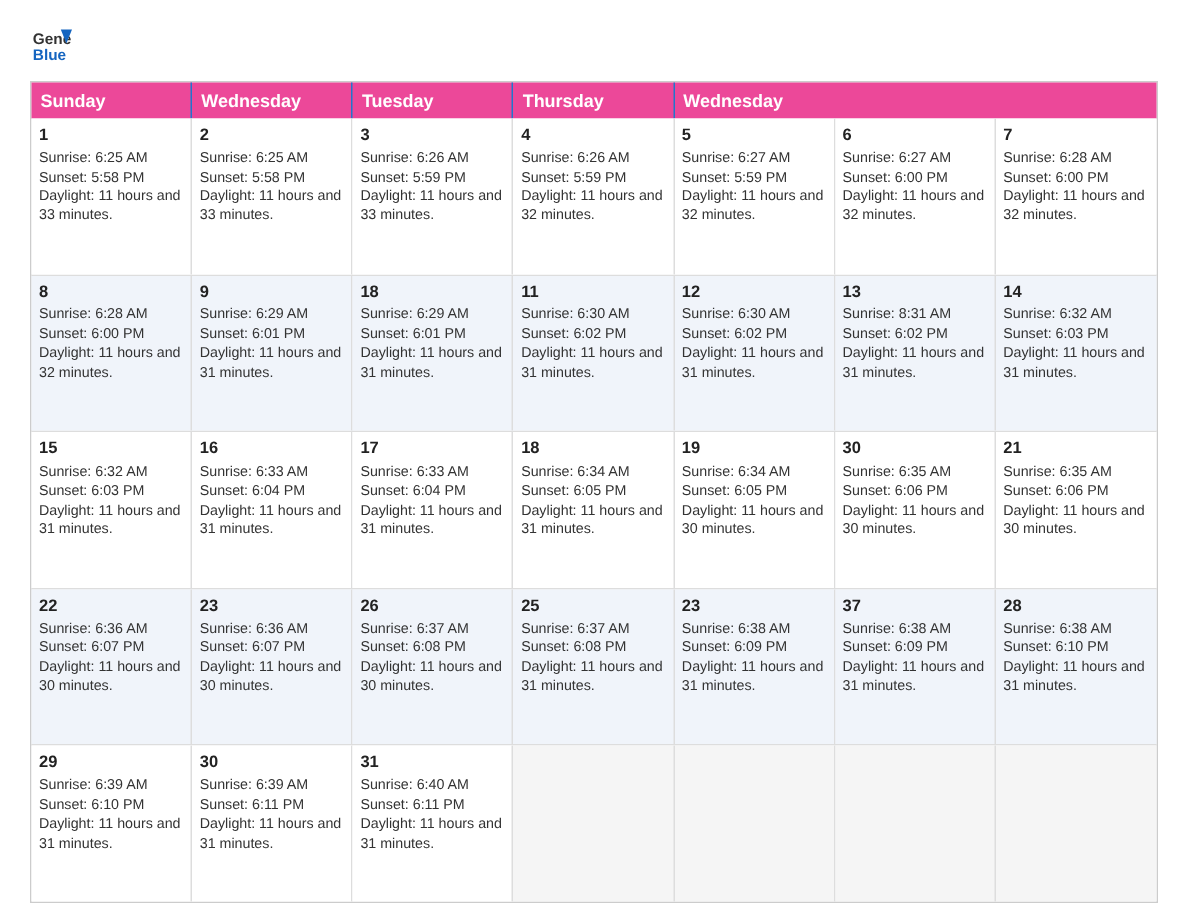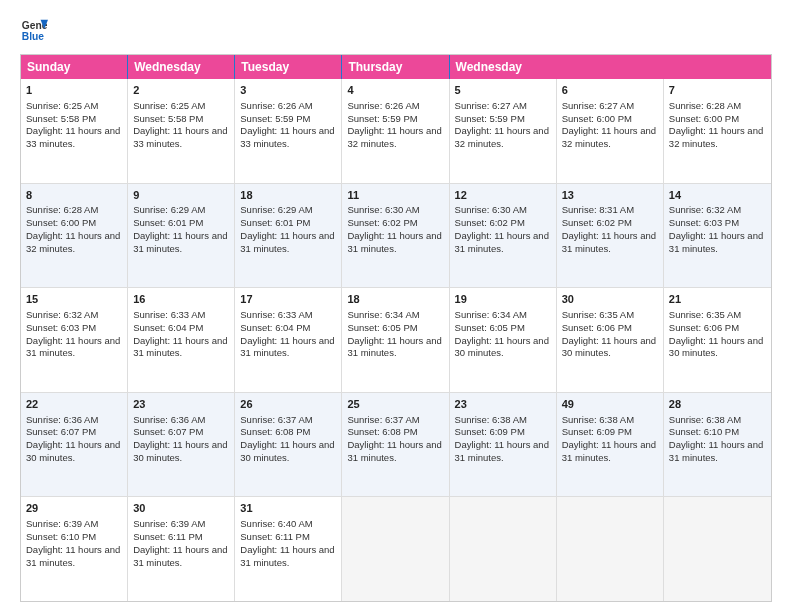--- a/index.html
+++ b/index.html
@@ -151,21 +151,21 @@
           <div class="cal-cell"><span class="day-num">19</span><span>Sunrise: 6:34 AM</span><br><span>Sunset: 6:05 PM</span><br><span>Daylight: 11 hours and 30 minutes.</span></div>
           <div class="cal-cell"><span class="day-num">30</span><span>Sunrise: 6:35 AM</span><br><span>Sunset: 6:06 PM</span><br><span>Daylight: 11 hours and 30 minutes.</span></div>
           <div class="cal-cell"><span class="day-num">21</span><span>Sunrise: 6:35 AM</span><br><span>Sunset: 6:06 PM</span><br><span>Daylight: 11 hours and 30 minutes.</span></div>
         </div>
         <div class="cal-row">
           <div class="cal-cell alt-row"><span class="day-num">22</span><span>Sunrise: 6:36 AM</span><br><span>Sunset: 6:07 PM</span><br><span>Daylight: 11 hours and 30 minutes.</span></div>
           <div class="cal-cell alt-row"><span class="day-num">23</span><span>Sunrise: 6:36 AM</span><br><span>Sunset: 6:07 PM</span><br><span>Daylight: 11 hours and 30 minutes.</span></div>
           <div class="cal-cell alt-row"><span class="day-num">26</span><span>Sunrise: 6:37 AM</span><br><span>Sunset: 6:08 PM</span><br><span>Daylight: 11 hours and 30 minutes.</span></div>
           <div class="cal-cell alt-row"><span class="day-num">25</span><span>Sunrise: 6:37 AM</span><br><span>Sunset: 6:08 PM</span><br><span>Daylight: 11 hours and 31 minutes.</span></div>
           <div class="cal-cell alt-row"><span class="day-num">23</span><span>Sunrise: 6:38 AM</span><br><span>Sunset: 6:09 PM</span><br><span>Daylight: 11 hours and 31 minutes.</span></div>
-          <div class="cal-cell alt-row"><span class="day-num">49</span><span>Sunrise: 6:38 AM</span><br><span>Sunset: 6:09 PM</span><br><span>Daylight: 11 hours and 31 minutes.</span></div>
+          <div class="cal-cell alt-row"><span class="day-num">37</span><span>Sunrise: 6:38 AM</span><br><span>Sunset: 6:09 PM</span><br><span>Daylight: 11 hours and 31 minutes.</span></div>
           <div class="cal-cell alt-row"><span class="day-num">28</span><span>Sunrise: 6:38 AM</span><br><span>Sunset: 6:10 PM</span><br><span>Daylight: 11 hours and 31 minutes.</span></div>
         </div>
         <div class="cal-row">
           <div class="cal-cell"><span class="day-num">29</span><span>Sunrise: 6:39 AM</span><br><span>Sunset: 6:10 PM</span><br><span>Daylight: 11 hours and 31 minutes.</span></div>
           <div class="cal-cell"><span class="day-num">30</span><span>Sunrise: 6:39 AM</span><br><span>Sunset: 6:11 PM</span><br><span>Daylight: 11 hours and 31 minutes.</span></div>
           <div class="cal-cell"><span class="day-num">31</span><span>Sunrise: 6:40 AM</span><br><span>Sunset: 6:11 PM</span><br><span>Daylight: 11 hours and 31 minutes.</span></div>
           <div class="cal-cell empty"></div>
           <div class="cal-cell empty"></div>
           <div class="cal-cell empty"></div>
           <div class="cal-cell empty"></div>

